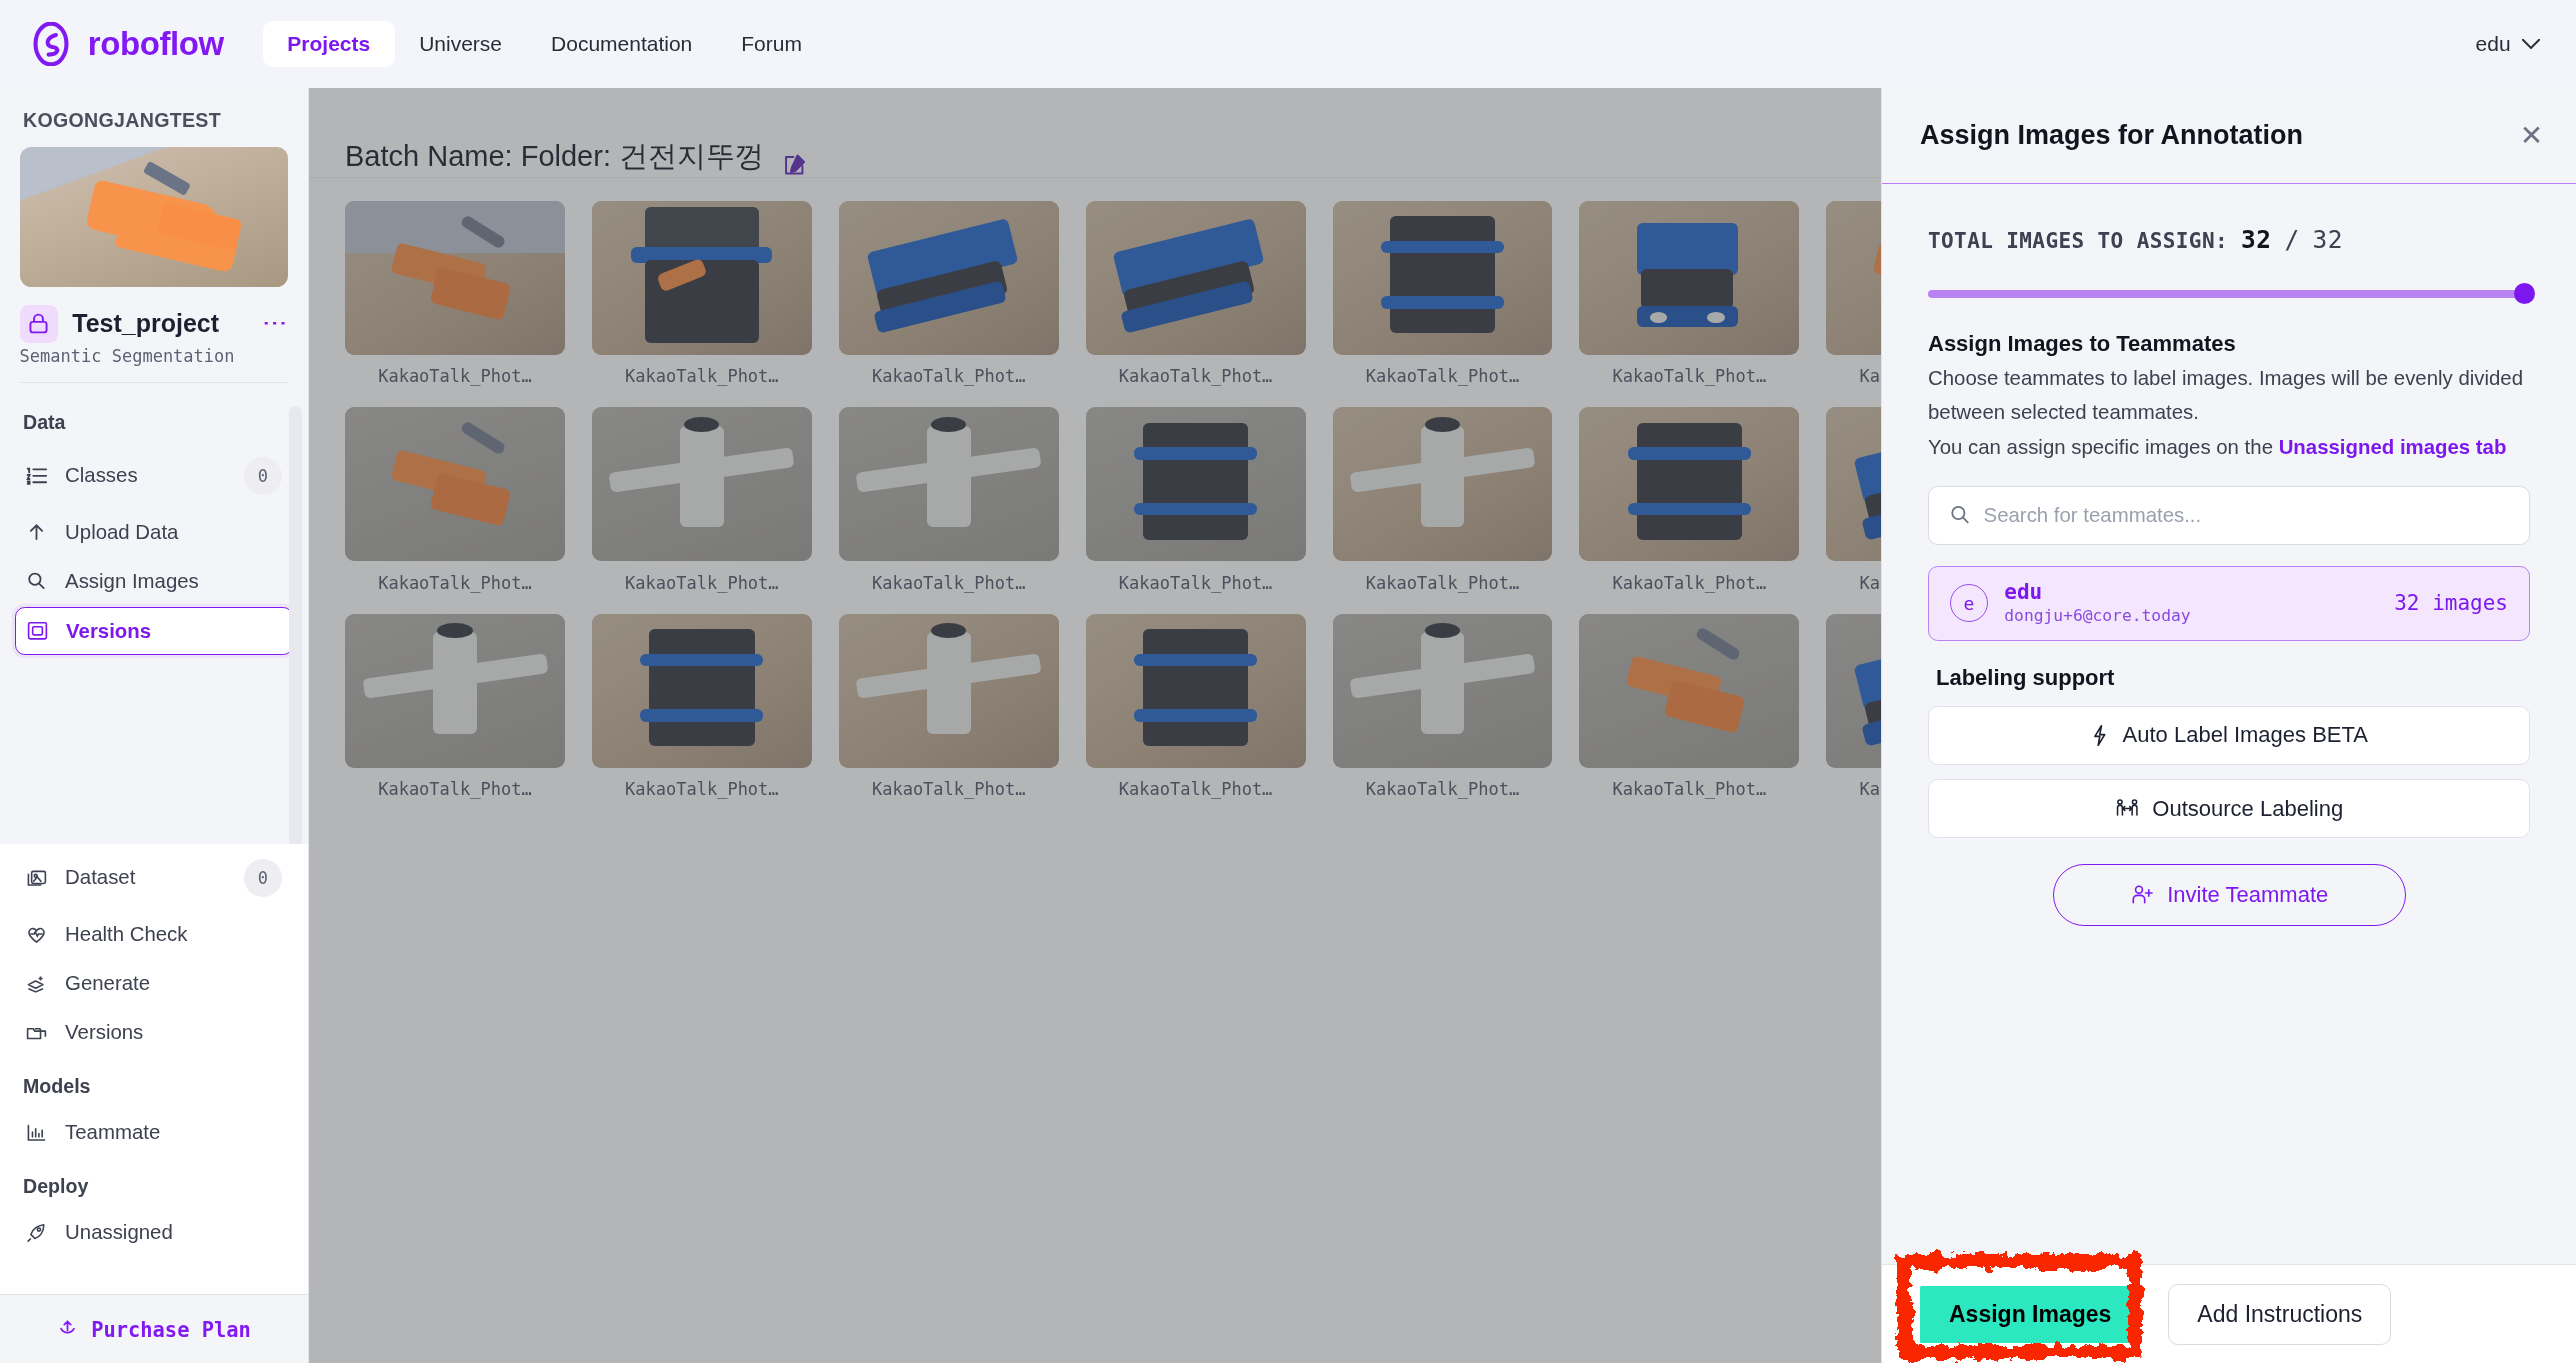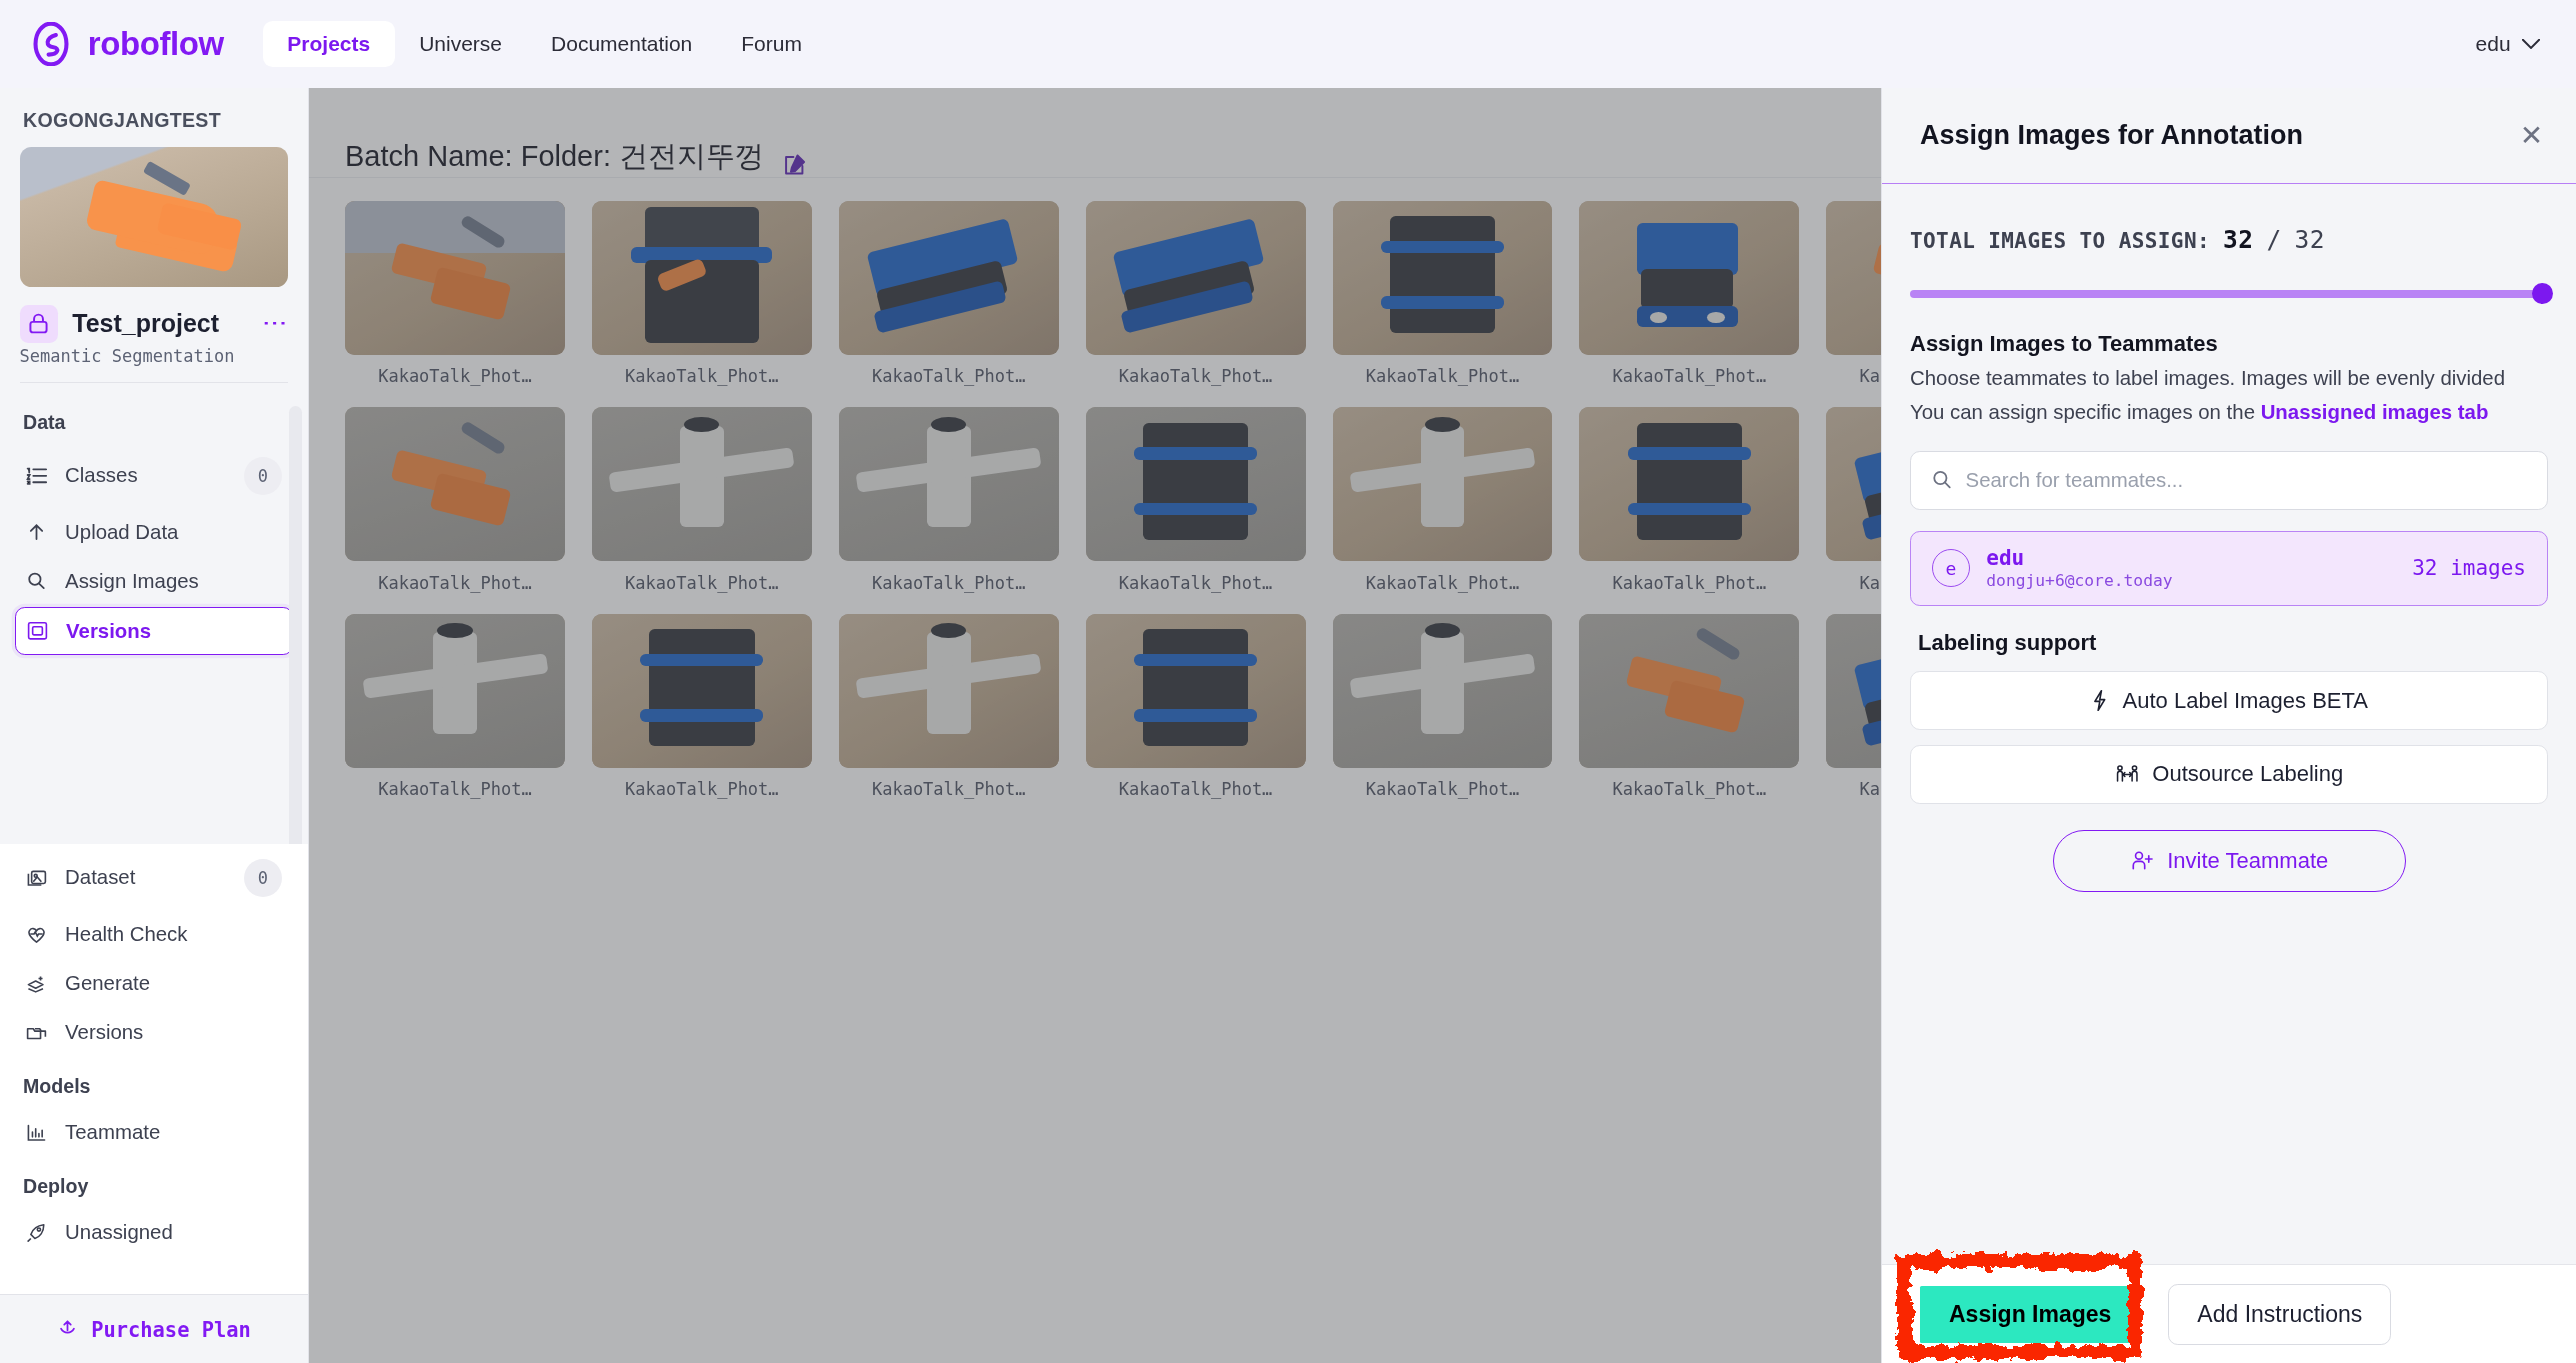--- a/index.html
+++ b/index.html
@@ -162,21 +162,21 @@
     position:absolute; right:0; top:88px; width:695px; height:1276px;
     background:#f4f5f8; border-left:0.8px solid #e2e3e9;
     display:flex; flex-direction:column; z-index:25;
   }
   .panel-head {
     height:96px; display:flex; align-items:center; padding:0 24.5px 0 38px;
     border-bottom:1.6px solid #b77ef5; background:#f4f5f8;
   }
   .panel-title { flex:1; font-size:27px; font-weight:700; color:#121420; }
   .close-x { font-size:28px; color:#6d7282; line-height:1; padding:4.9px 8.2px; }
-  .panel-body { flex:1; padding:0 28px; overflow:hidden; }
+  .panel-body { flex:1; padding:0 46px; overflow:hidden; }
   .total-line {
     font-family:"DejaVu Sans Mono", monospace; font-size:21px; color:#3d4150;
     letter-spacing:0.4px; padding:41px 0 0 0; font-weight:700;
   }
   .total-line .big { font-size:24.5px; color:#121420; font-weight:700; }
   .total-line .den { font-size:24.5px; color:#3d4150; font-weight:400; }
   .slider-wrap { position:relative; height:33px; margin-top:24.5px; }
   .slider-track {
     position:absolute; left:0; top:11.4px; width:100%; height:8.2px;
     background:#b983f5; border-radius:4.9px;
@@ -704,20 +704,21 @@
         <span class="den">32</span>
       </div>
 
       <div class="slider-wrap">
         <div class="slider-track"></div>
         <div class="slider-knob"></div>
       </div>
 
       <div class="h2">Assign Images to Teammates</div>
       <div class="ptext">Choose teammates to label images. Images will be evenly divided</div>
+      <div class="ptext">between selected teammates.</div>
       <div class="ptext">
         <span>You can assign specific images on the </span><a class="plink">Unassigned images tab</a>
       </div>
 
       <div class="search-box">
         <span>
           <svg class="icn" width="22" height="22" viewBox="0 0 27 27" stroke="#6d7282" stroke-width="2.2" fill="none" stroke-linecap="round">
             <circle cx="11.5" cy="11" r="7.5"></circle>
               <path d="M17 16.5 L23 22.5"></path>
           </svg>

